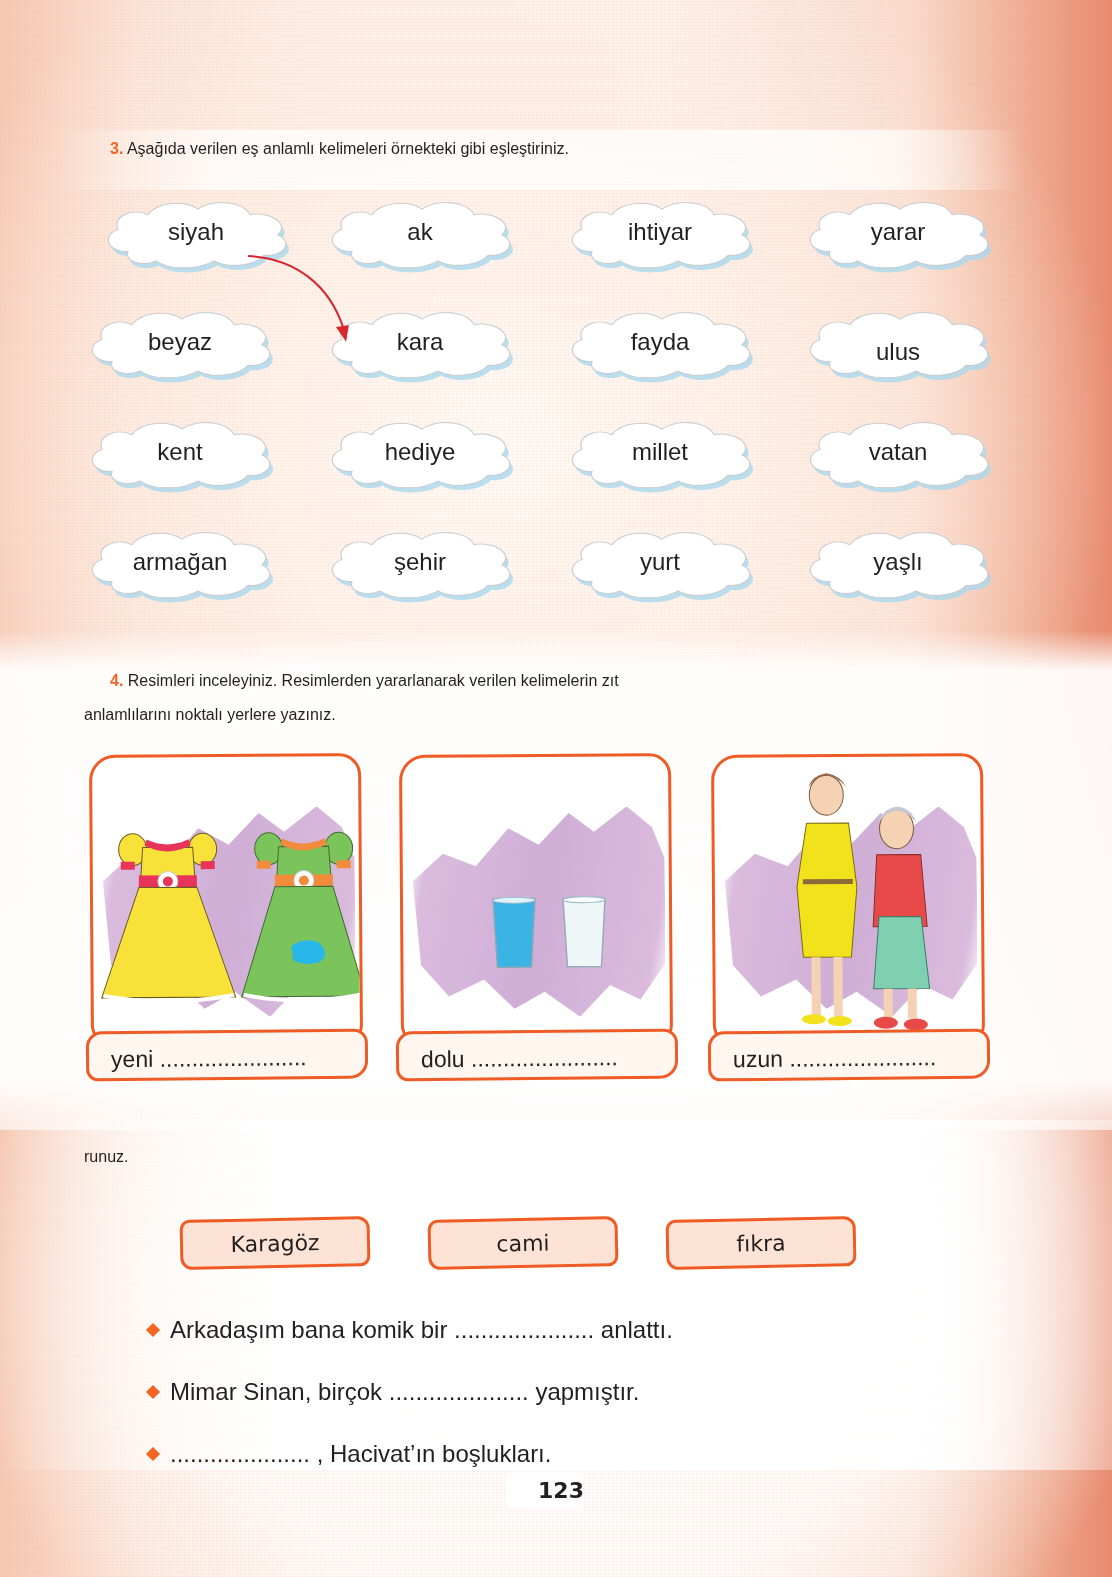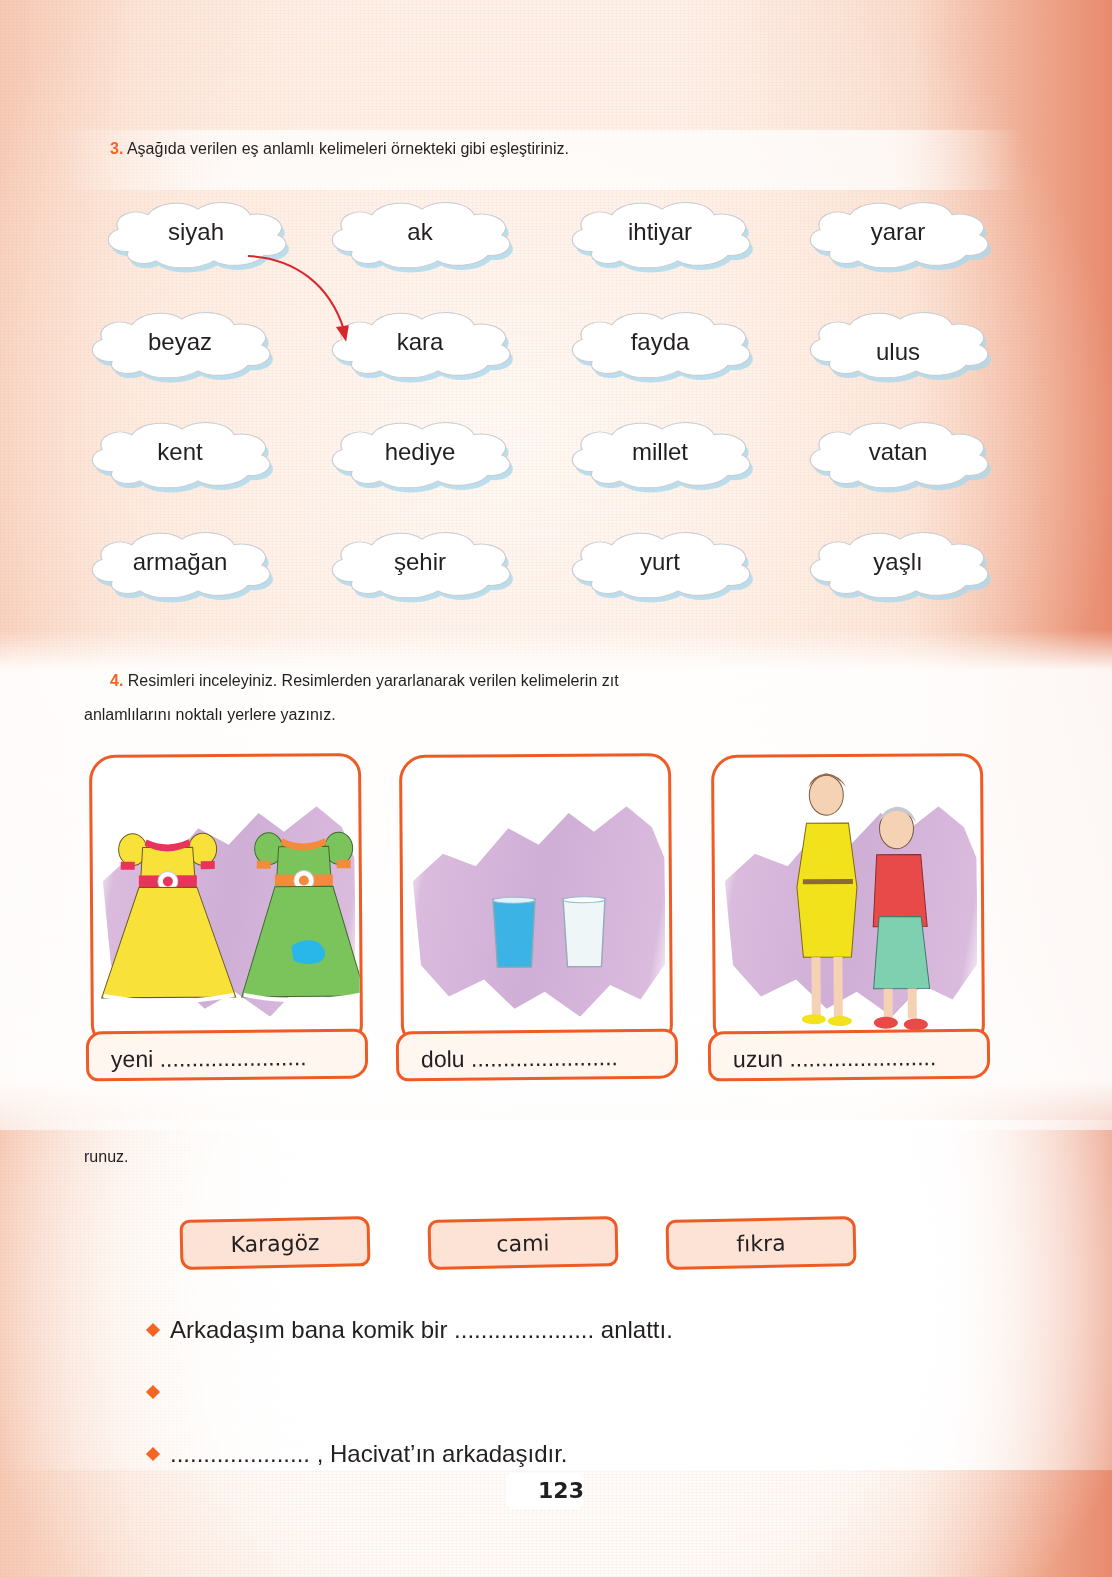--- a/index.html
+++ b/index.html
@@ -321,19 +321,19 @@
 </div>
 
 <div class="chip" style="left:180px; top:1218px;">Karagöz</div>
 <div class="chip" style="left:428px; top:1218px;">cami</div>
 <div class="chip" style="left:666px; top:1218px;">fıkra</div>
 
 <div class="bullet-line" style="top:1300px;">
   <span class="diamond"></span><span>Arkadaşım bana komik bir ..................... anlattı.</span>
 </div>
 <div class="bullet-line" style="top:1362px;">
-  <span class="diamond"></span>
+  <span class="diamond"></span><span>Mimar Sinan, birçok ..................... yapmıştır.</span>
 </div>
 <div class="bullet-line" style="top:1424px;">
-  <span class="diamond"></span><span>..................... , Hacivat’ın arkadaşıdır.</span>
+  <span class="diamond"></span><span>..................... , Hacivat’ın boşlukları.</span>
 </div>
 
 <div class="page-num">123</div>
 
 </body></html>

